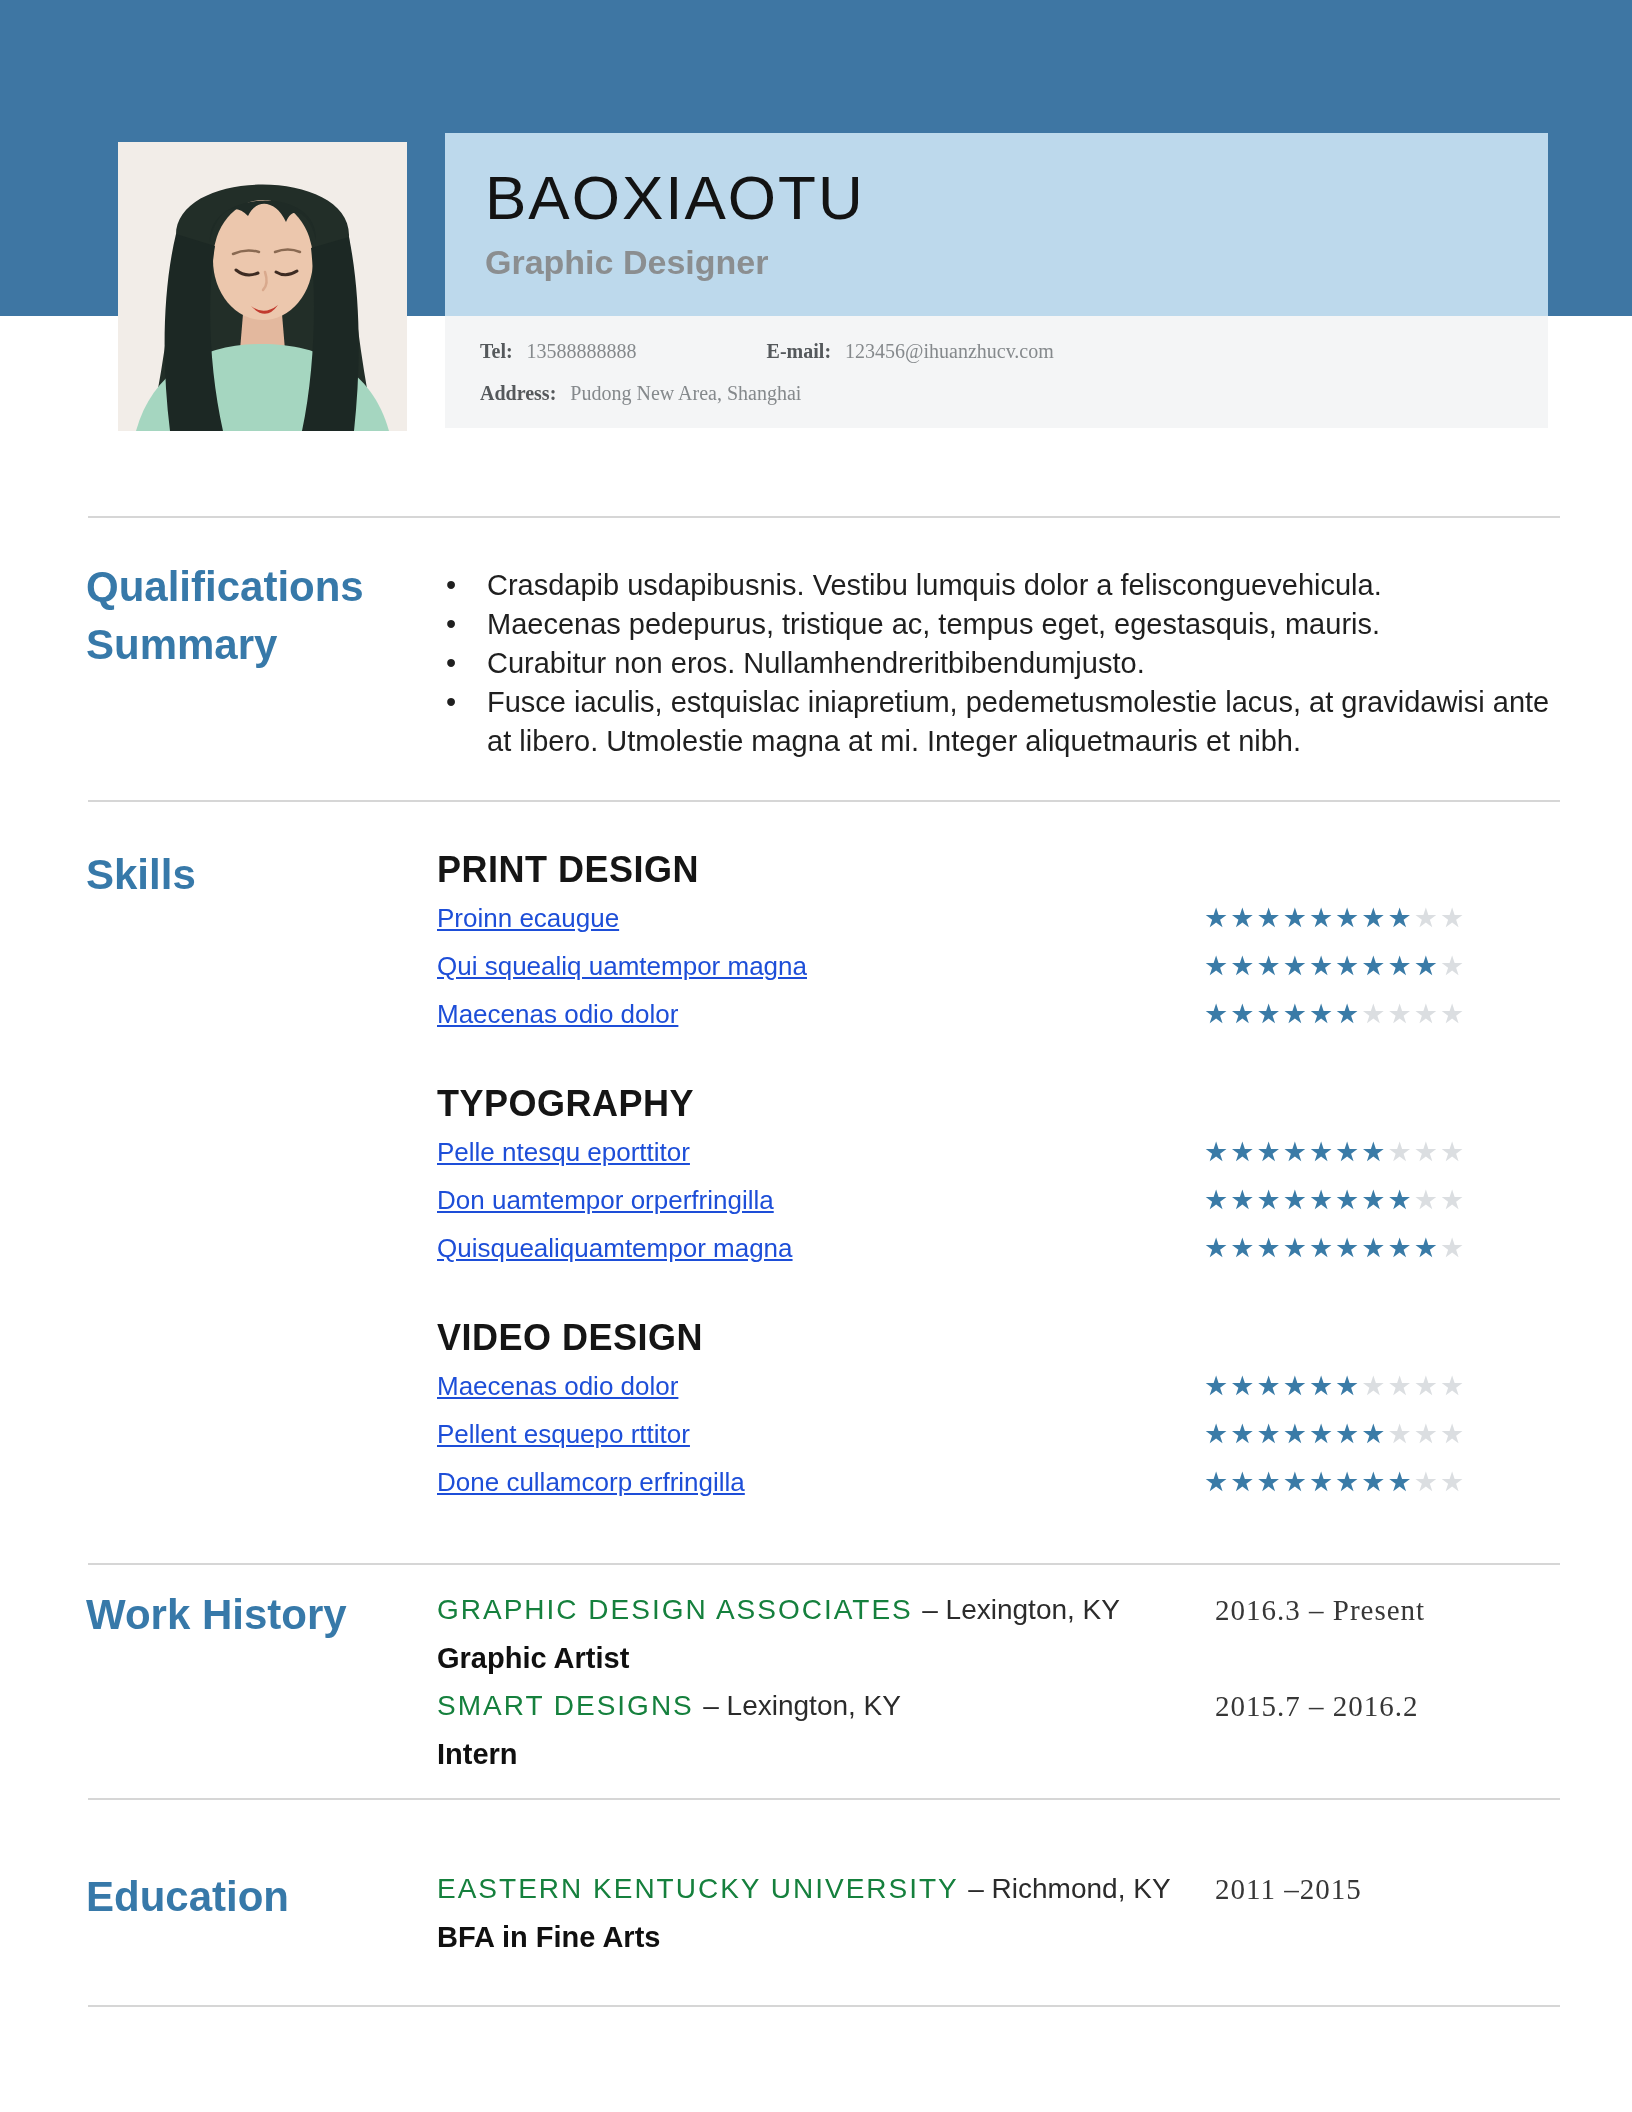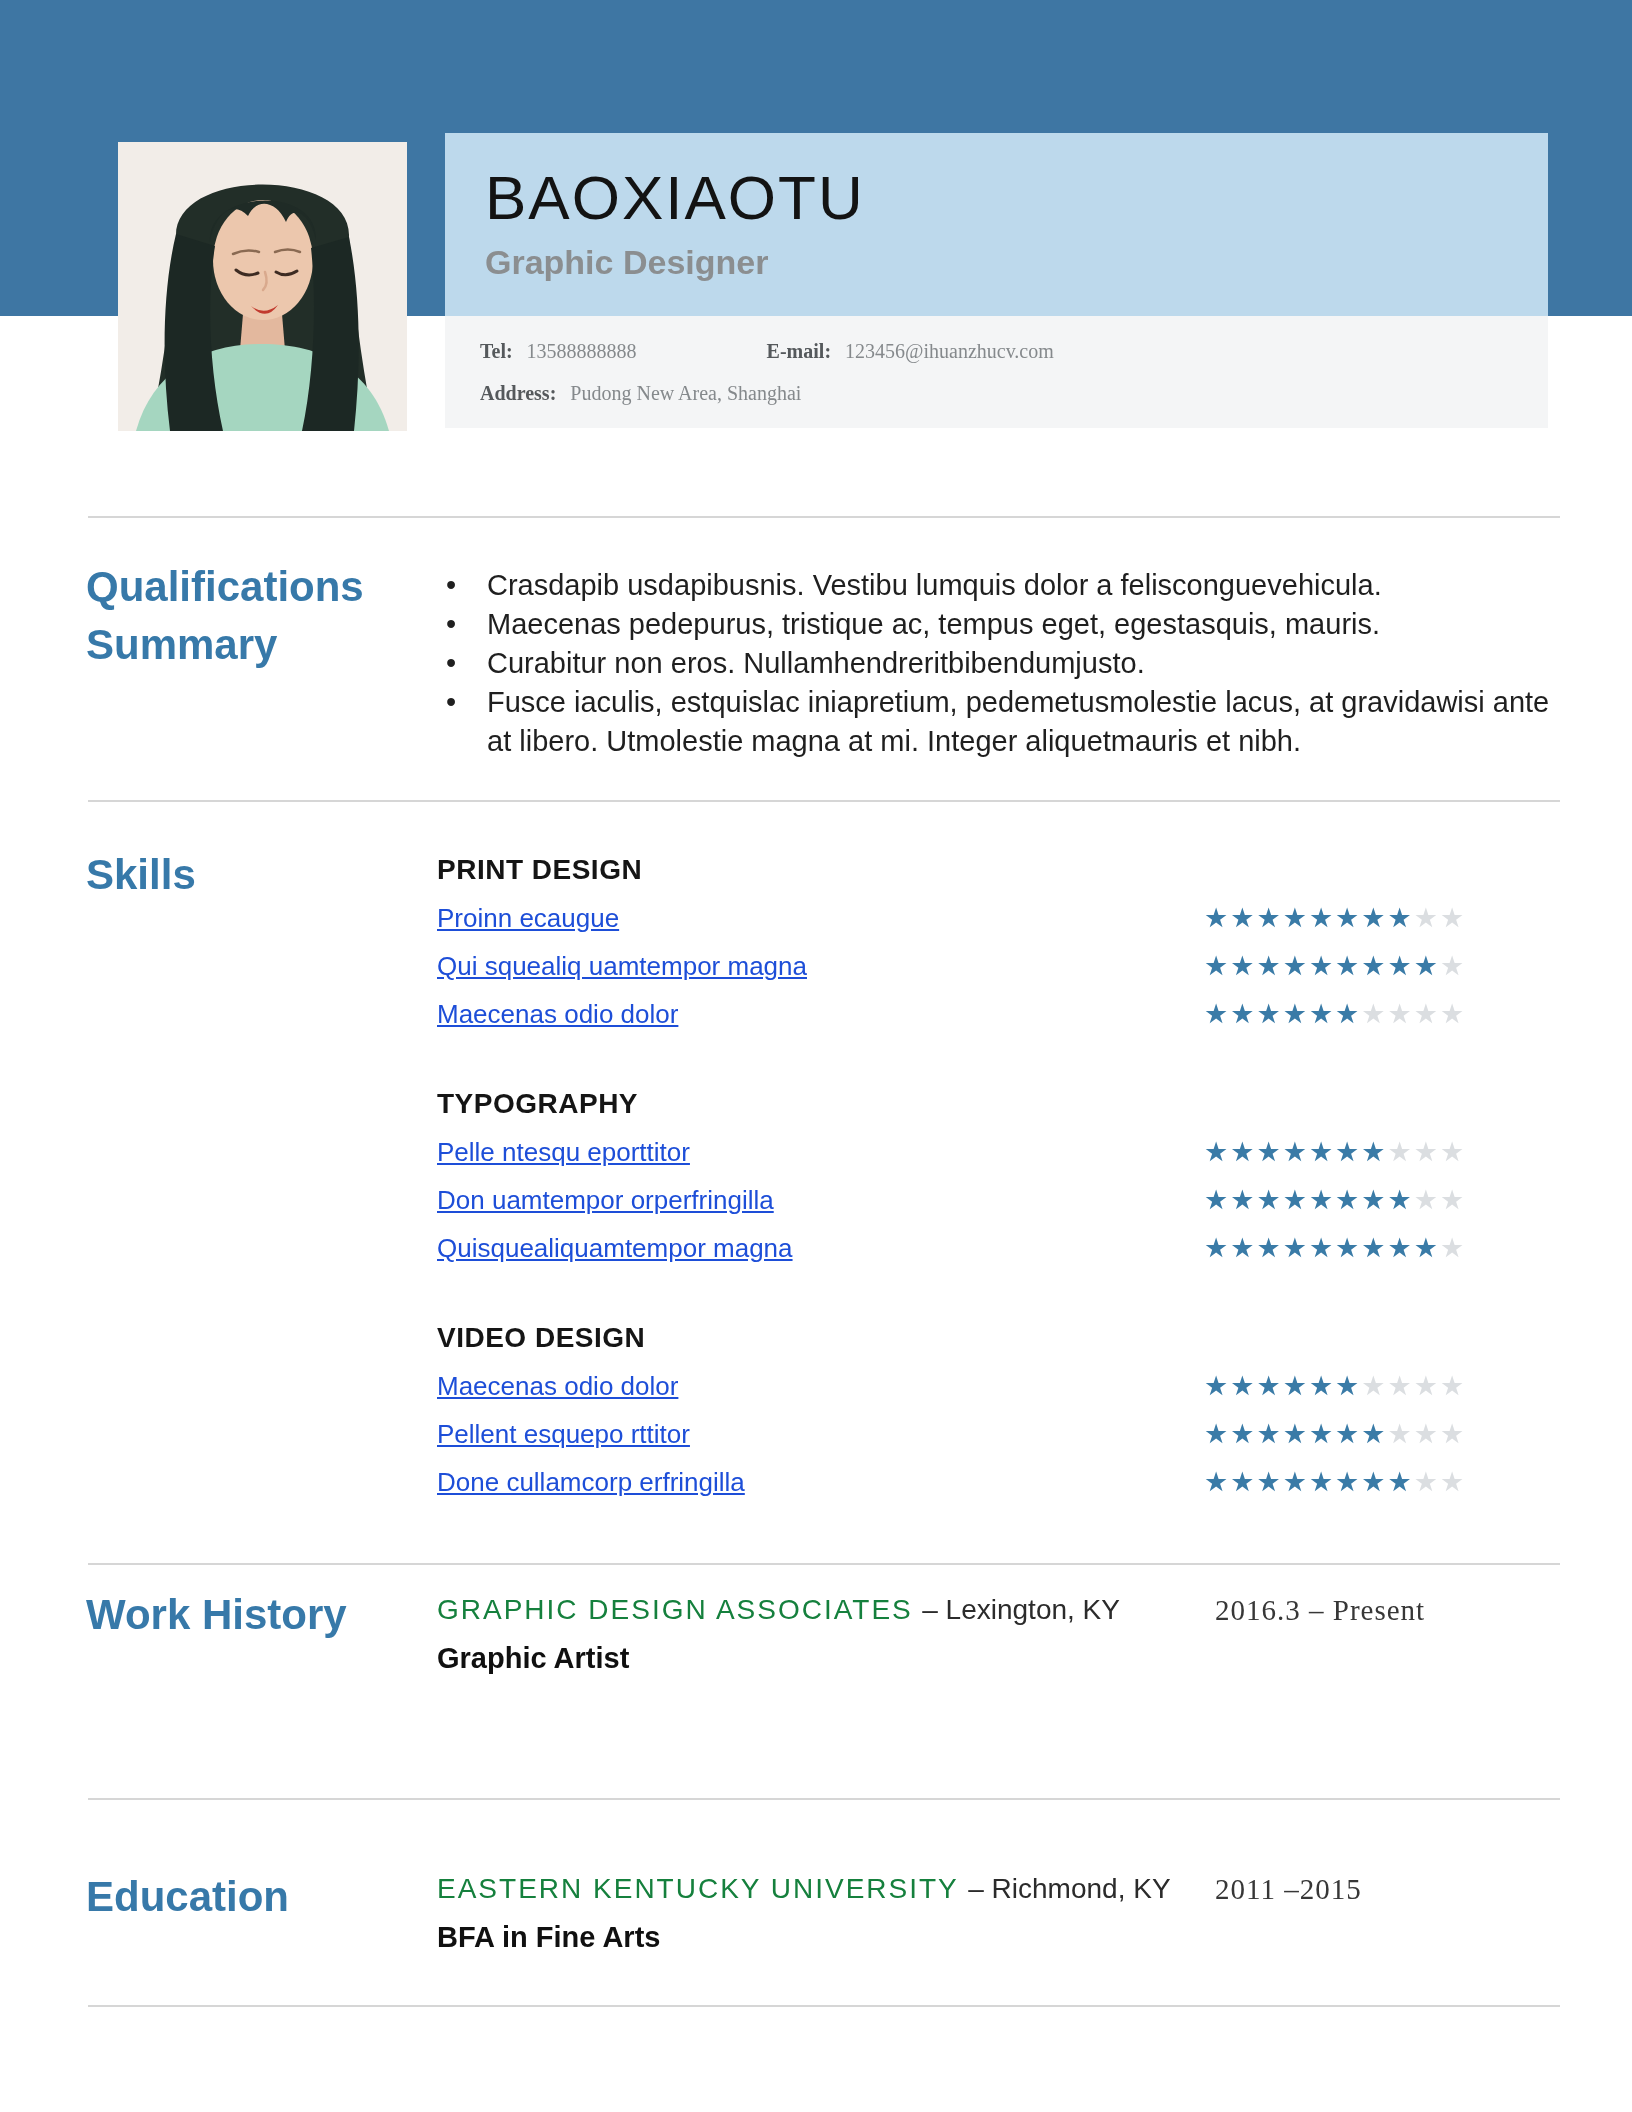--- a/index.html
+++ b/index.html
@@ -28,21 +28,21 @@
   .h-skills{top:846px;}
   .h-work{top:1586px;}
   .h-education{top:1868px;}
   
   .bullets{position:absolute;left:440px;top:566px;width:1112px;margin:0;padding:0;list-style:none;}
   .bullets li{position:relative;padding-left:47px;font-size:29px;line-height:39px;color:#1f1f1f;}
   .bullets li::before{content:"\2022";position:absolute;left:6px;top:0;font-size:29px;color:#1f1f1f;}
   
   .skills-groups{position:absolute;left:437px;top:846px;width:1123px;}
   .skill-group{margin-bottom:42px;}
-  .skill-cat{font-size:28px;font-weight:bold;color:#151515;letter-spacing:0.5px;line-height:48px;}
+  .skill-cat{font-size:36px;font-weight:bold;color:#151515;letter-spacing:0.5px;line-height:48px;}
   .skill-row{position:relative;height:48px;line-height:48px;}
   .skill-name{font-size:26px;color:#1d4ed8;text-decoration:underline;}
   .stars{position:absolute;left:767px;top:0;font-family:"DejaVu Sans",sans-serif;font-size:27px;letter-spacing:2px;line-height:48px;}
   .star.on{color:#3a7ba7;}
   .star.off{color:#dbdee1;}
   
   .entries{position:absolute;left:437px;width:1123px;}
   .entries.work{top:1586px;}
   .entries.education{top:1865px;}
   .entry-line1{position:relative;height:48px;line-height:48px;white-space:nowrap;}
@@ -172,20 +172,28 @@
   <div class="entries work">
   <div class="entry">
     <div class="entry-line1">
       <span class="company">GRAPHIC DESIGN ASSOCIATES</span>
       <span class="location">– Lexington, KY</span>
       <span class="dates">2016.3 – Present</span>
     </div>
     <div class="role">Graphic Artist</div>
   </div>
 
+  <div class="entry">
+    <div class="entry-line1">
+      <span class="company">SMART DESIGNS</span>
+      <span class="location">– Lexington, KY</span>
+      <span class="dates">2015.7 – 2016.2</span>
+    </div>
+    <div class="role">Intern</div>
+  </div>
 </div>
 
   <div class="divider d4"></div>
 
   <div class="sec-heading h-education">Education</div>
   <div class="entries education">
   <div class="entry">
     <div class="entry-line1">
       <span class="company">EASTERN KENTUCKY UNIVERSITY</span>
       <span class="location">– Richmond, KY</span>

